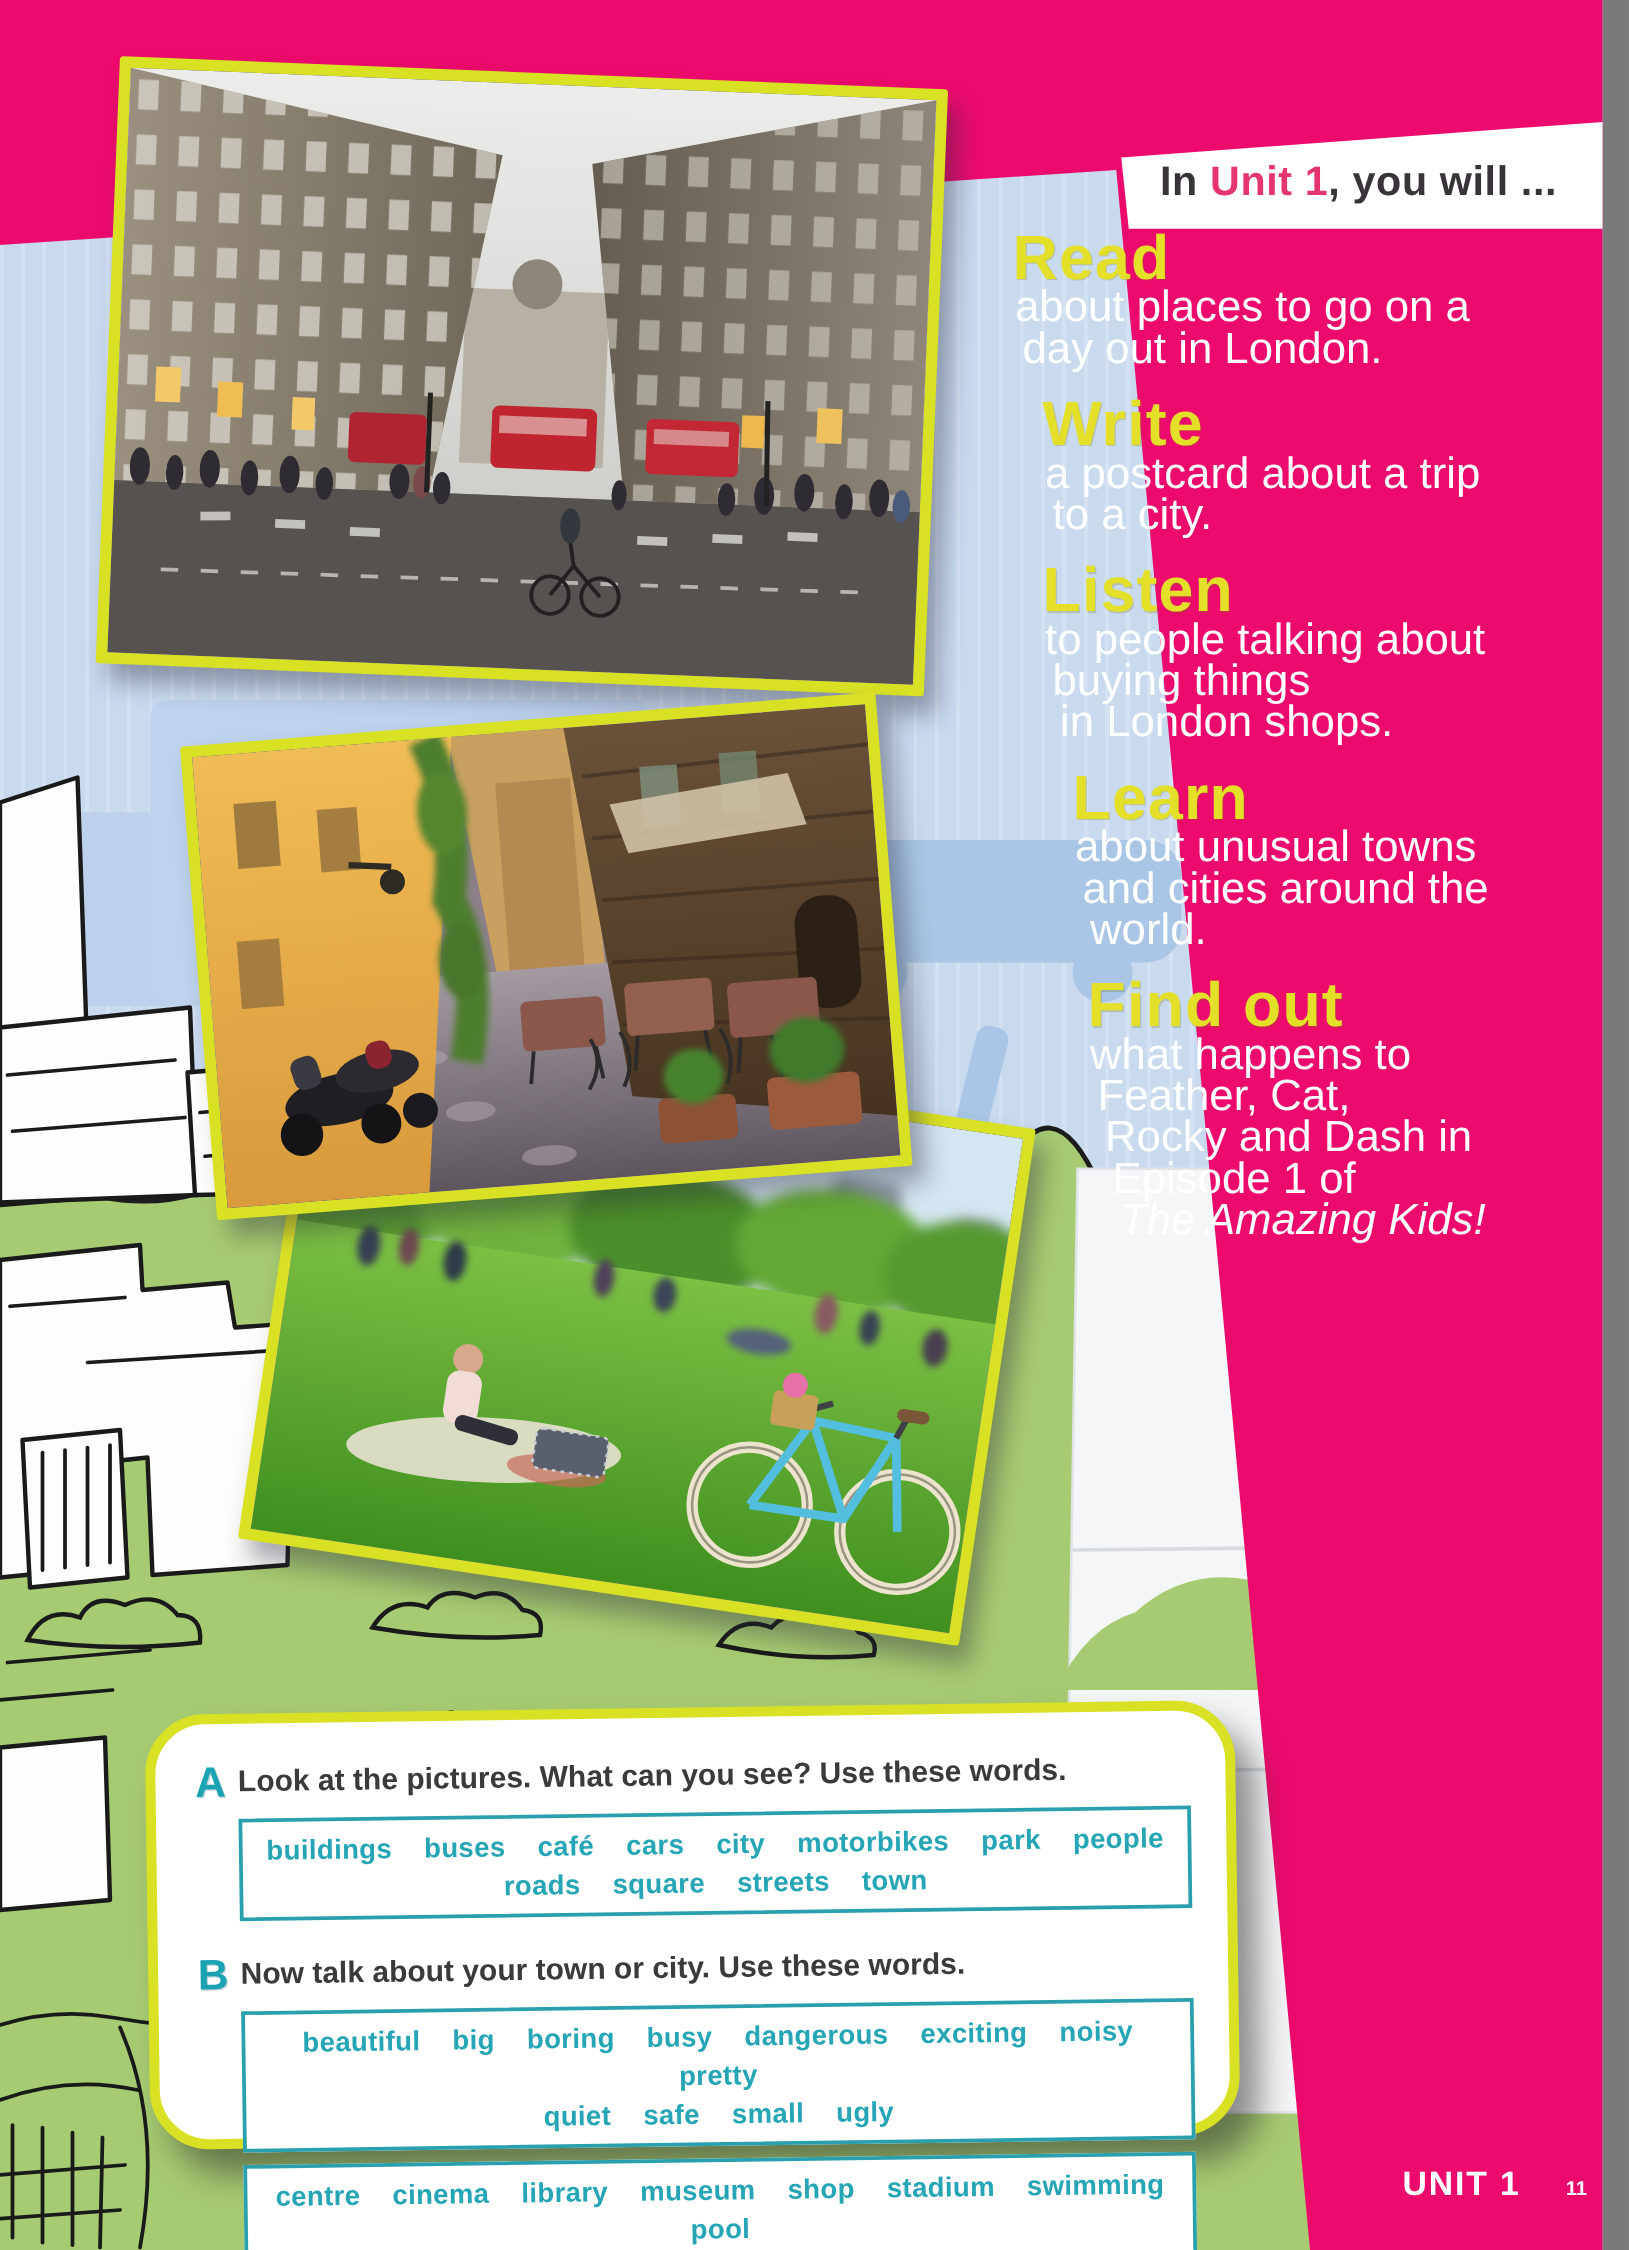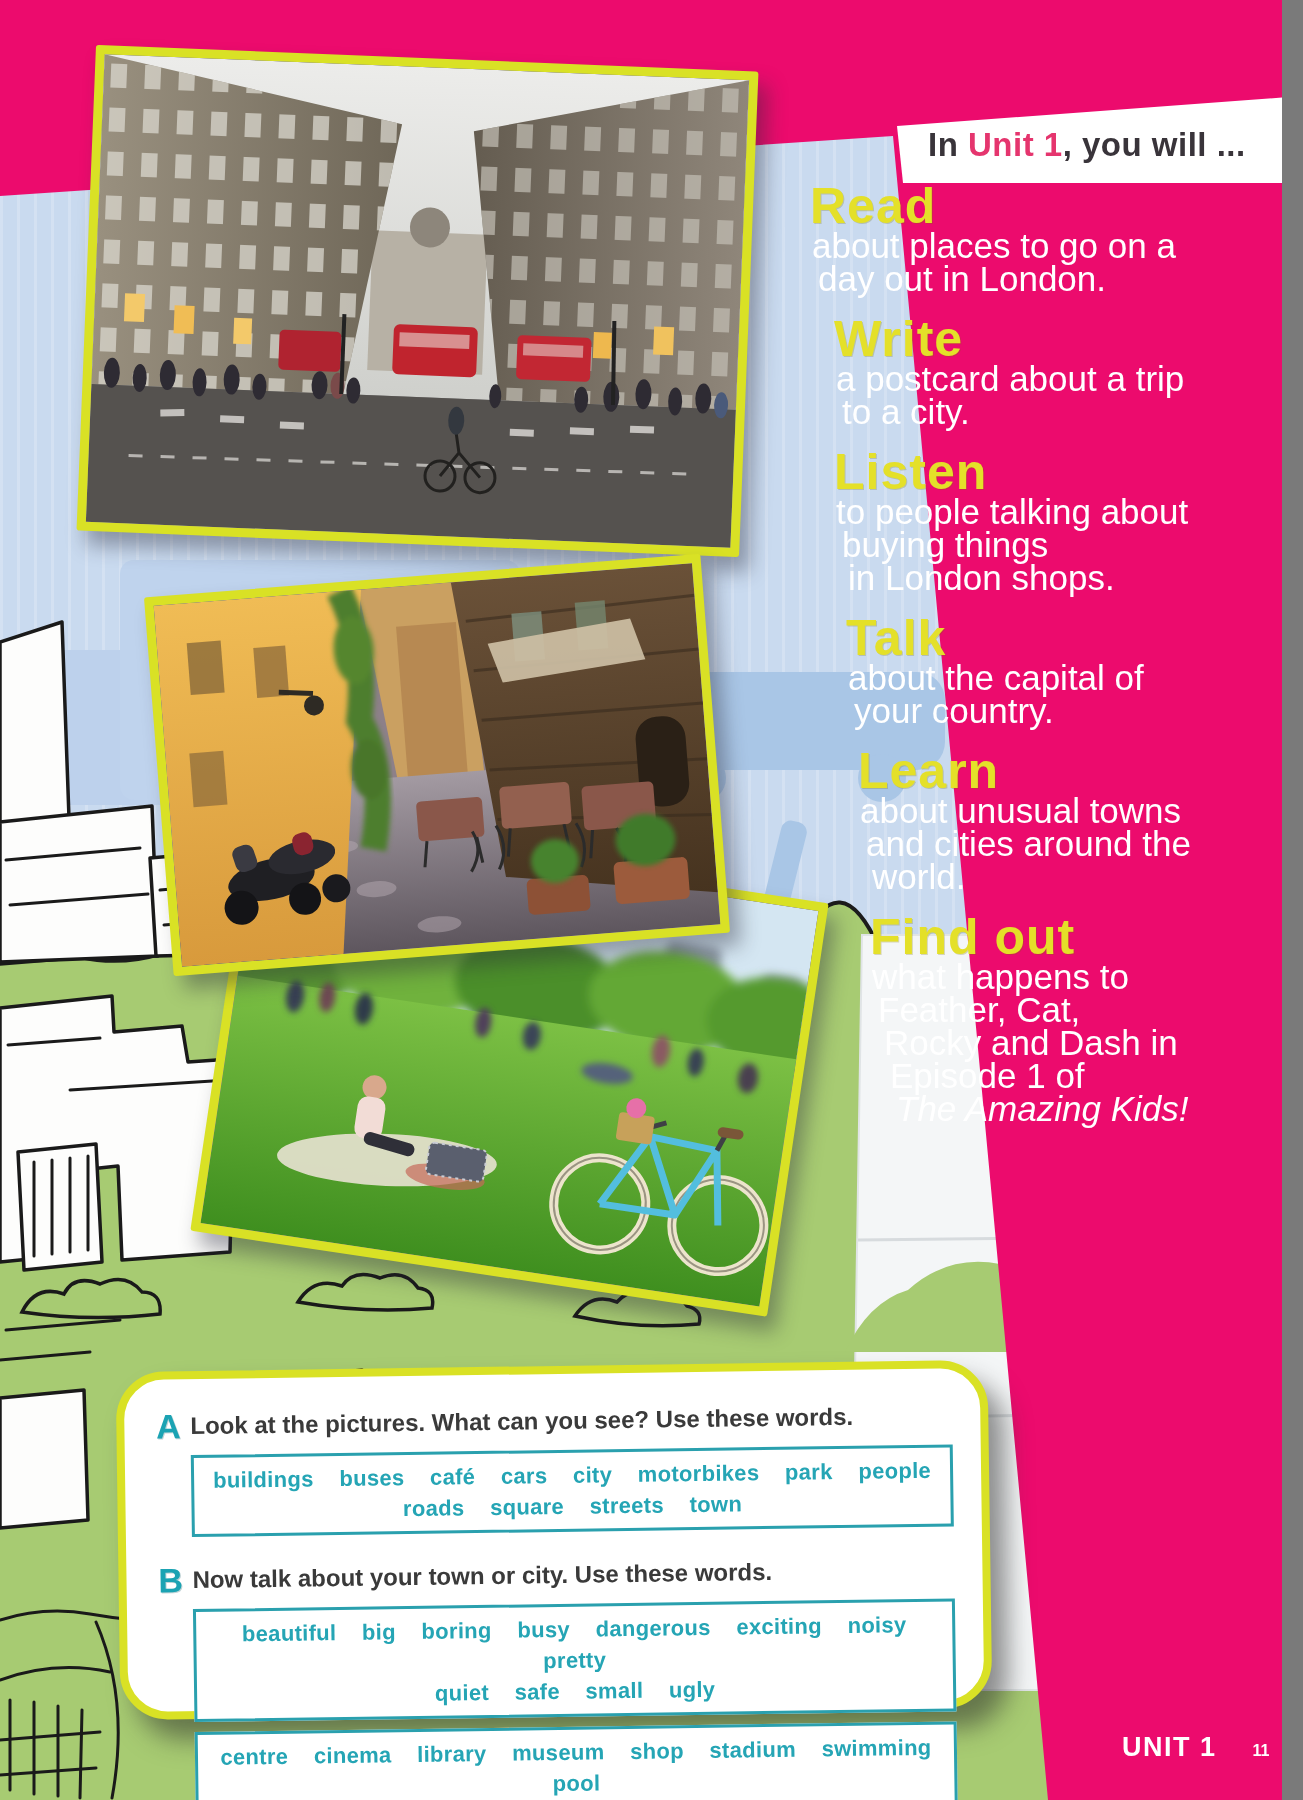--- a/index.html
+++ b/index.html
@@ -170,25 +170,20 @@
     <div class="sec s1">
       <div class="sec-h">Write</div>
       <div class="sec-line l0">a postcard about a trip</div>
       <div class="sec-line l1">to a city.</div>
     </div>
     <div class="sec s2">
       <div class="sec-h">Listen</div>
       <div class="sec-line l0">to people talking about</div>
       <div class="sec-line l1">buying things</div>
       <div class="sec-line l2">in London shops.</div>
-    </div>
-    <div class="sec s3">
-      <div class="sec-h">Talk</div>
-      <div class="sec-line l0">about the capital of</div>
-      <div class="sec-line l1">your country.</div>
     </div>
     <div class="sec s4">
       <div class="sec-h">Learn</div>
       <div class="sec-line l0">about unusual towns</div>
       <div class="sec-line l1">and cities around the</div>
       <div class="sec-line l2">world.</div>
     </div>
     <div class="sec s5">
       <div class="sec-h">Find out</div>
       <div class="sec-line l0">what happens to</div>

